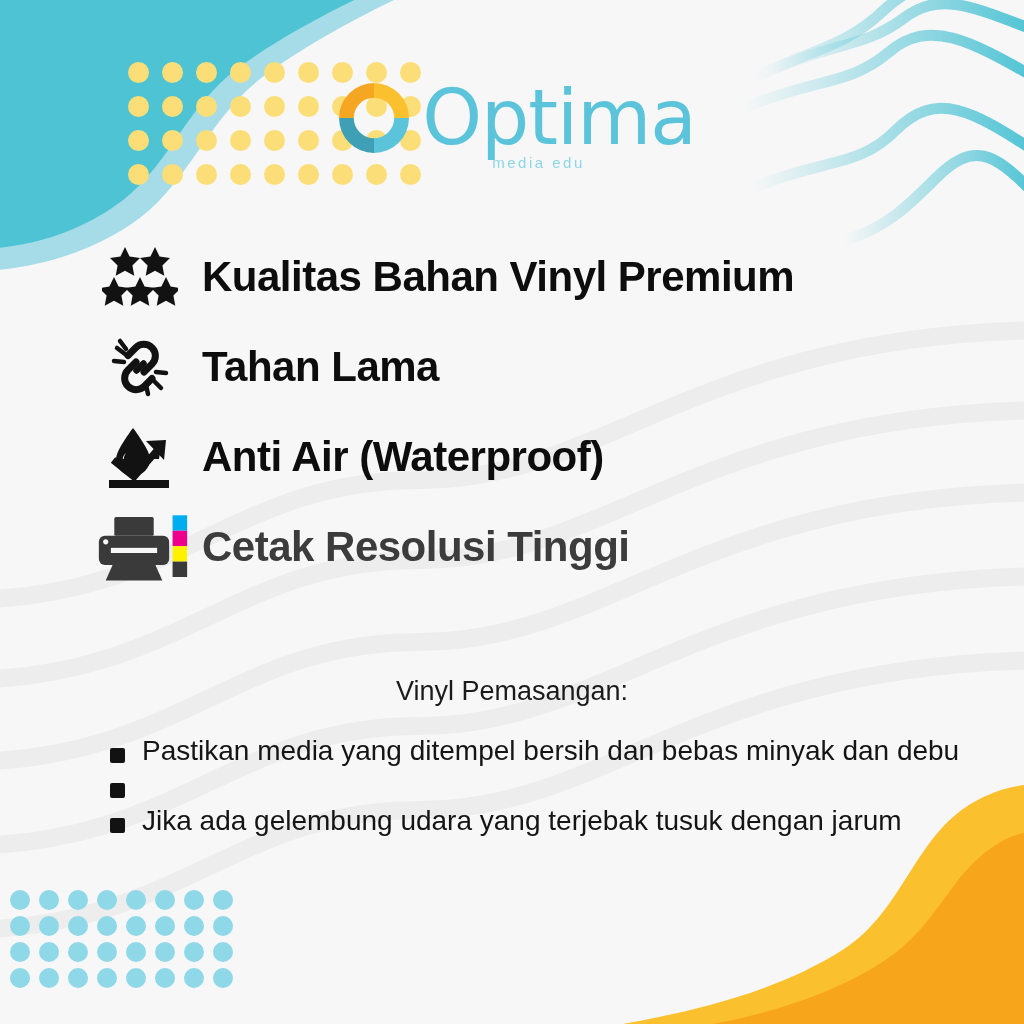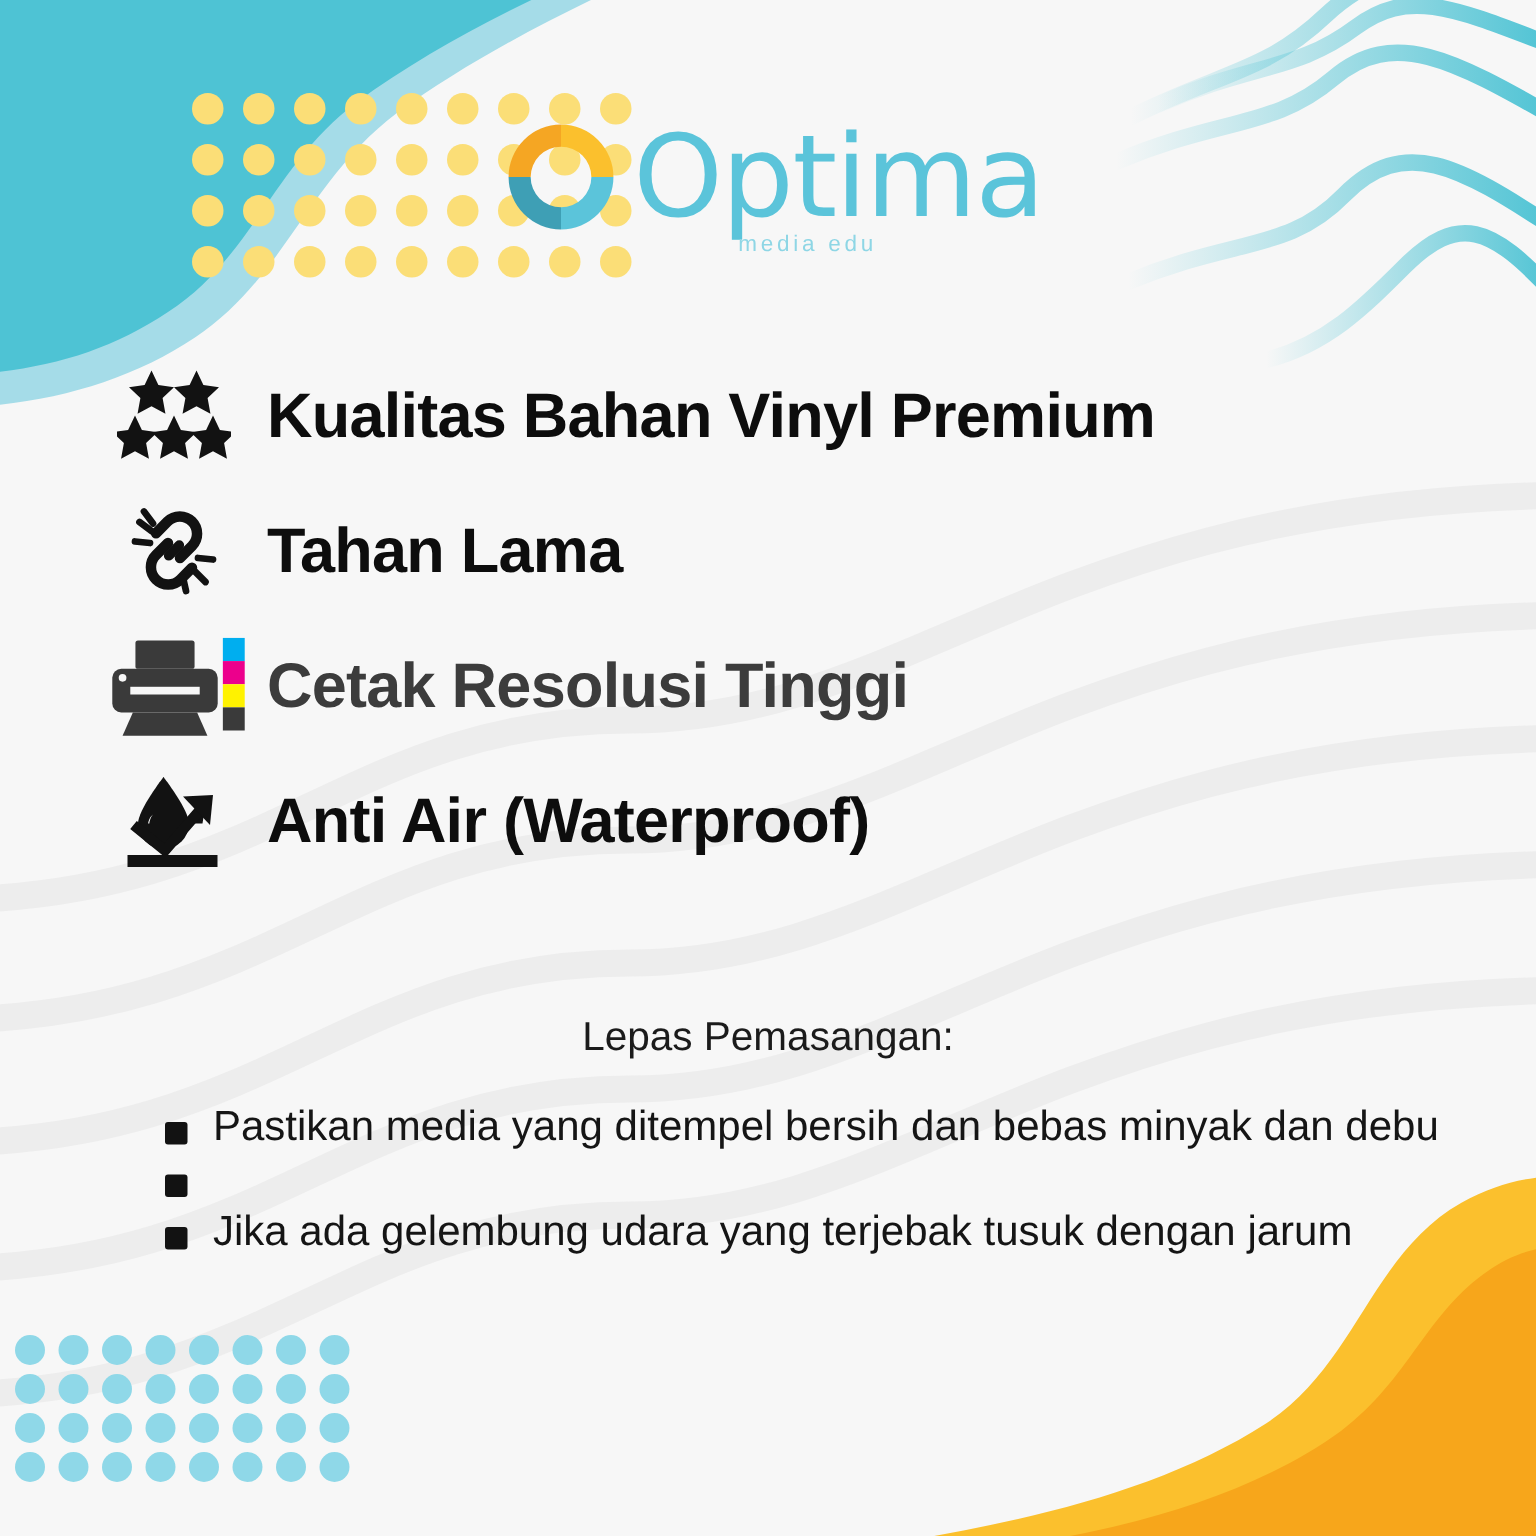--- a/index.html
+++ b/index.html
@@ -58,21 +58,21 @@
     position:absolute;left:70px;top:72px;
     font-size:15px;color:#8ED6E5;
     letter-spacing:2.5px;
     font-family:Liberation Sans, sans-serif;
   }
 
   
   #features{position:absolute;left:0;top:232px;width:1024px;}
   .feature{
     display:flex;align-items:center;
-    height:90px;padding-left:68px;
+    height:90px;padding-left:92px;
   }
   .f-icon{width:96px;flex:none;display:flex;justify-content:center;align-items:center;}
   .f-label{
     font-size:42px;font-weight:bold;color:#0d0d0d;
     font-family:"Liberation Sans",sans-serif;
     letter-spacing:-0.5px;
     margin-left:14px;white-space:nowrap;
   }
   .feature.printer .f-label{color:#3c3c3c;}
 
@@ -263,56 +263,56 @@
               <line x1="15" y1="9" x2="21" y2="17"></line>
               <line x1="51" y1="40" x2="61" y2="41"></line>
               <line x1="49" y1="49" x2="56" y2="56"></line>
               <line x1="41" y1="53" x2="43" y2="62"></line>
             </g>
           </svg>
         </span>
         <span class="f-label">Tahan Lama</span>
       </div>
 
+      <div class="feature">
+        <span class="f-icon">
+          <svg width="74" height="74" viewBox="0 0 74 74">
+            <path d="M30 8 C30 8 13 30 13 39 a17 17 0 0 0 34 0 C47 30 30 8 30 8 Z" fill="#121212"></path>
+            <path d="M23 33 a9 9 0 0 0 0 14 a11 11 0 0 1 0 -14 Z" fill="#f7f7f7"></path>
+            <path d="M11 39 L30 58 L52 33 L60 25 L46 24 L58 26 L56 39 Z" fill="#121212"></path>
+            <path d="M10 40 L31 57 L57 27" fill="none" stroke="#121212" stroke-width="7" stroke-linejoin="miter"></path>
+            <path d="M43 21 L63 20 L61 40 Z" fill="#121212"></path>
+            <rect x="6" y="60" width="60" height="8" fill="#121212"></rect>
+          </svg>
+        </span>
+        <span class="f-label">Anti Air (Waterproof)</span>
+      </div>
+
       <div class="feature printer">
         <span class="f-icon">
           <svg width="112" height="78" viewBox="0 0 112 78">
             <g fill="#3a3a3a">
               <rect x="26" y="4" width="46" height="22" rx="2"></rect>
               <rect x="8" y="26" width="82" height="34" rx="7"></rect>
               <path d="M24 60 L74 60 L82 78 L16 78 Z"></path>
             </g>
             <circle cx="16" cy="33" r="3" fill="#f7f7f7"></circle>
             <rect x="22" y="40" width="54" height="6" fill="#f7f7f7"></rect>
             <rect x="94" y="2" width="17" height="18" fill="#00AEEF"></rect>
             <rect x="94" y="20" width="17" height="18" fill="#EC008C"></rect>
             <rect x="94" y="38" width="17" height="18" fill="#FFF200"></rect>
             <rect x="94" y="56" width="17" height="18" fill="#3a3a3a"></rect>
           </svg>
         </span>
         <span class="f-label">Cetak Resolusi Tinggi</span>
       </div>
 
-      <div class="feature">
-        <span class="f-icon">
-          <svg width="74" height="74" viewBox="0 0 74 74">
-            <path d="M30 8 C30 8 13 30 13 39 a17 17 0 0 0 34 0 C47 30 30 8 30 8 Z" fill="#121212"></path>
-            <path d="M23 33 a9 9 0 0 0 0 14 a11 11 0 0 1 0 -14 Z" fill="#f7f7f7"></path>
-            <path d="M11 39 L30 58 L52 33 L60 25 L46 24 L58 26 L56 39 Z" fill="#121212"></path>
-            <path d="M10 40 L31 57 L57 27" fill="none" stroke="#121212" stroke-width="7" stroke-linejoin="miter"></path>
-            <path d="M43 21 L63 20 L61 40 Z" fill="#121212"></path>
-            <rect x="6" y="60" width="60" height="8" fill="#121212"></rect>
-          </svg>
-        </span>
-        <span class="f-label">Anti Air (Waterproof)</span>
-      </div>
-
     </div>
 
-    <div id="howto-title">Lepas Pemasangan:</div>
+    <div id="howto-title">Vinyl Pemasangan:</div>
 
     <div id="howto-list">
       <div class="howto-item">
         <span class="bullet"></span>
         <span class="howto-text">Pastikan media yang ditempel bersih dan bebas minyak dan debu</span>
       </div>
       <div class="howto-item">
         <span class="bullet"></span>
       </div>
       <div class="howto-item">

